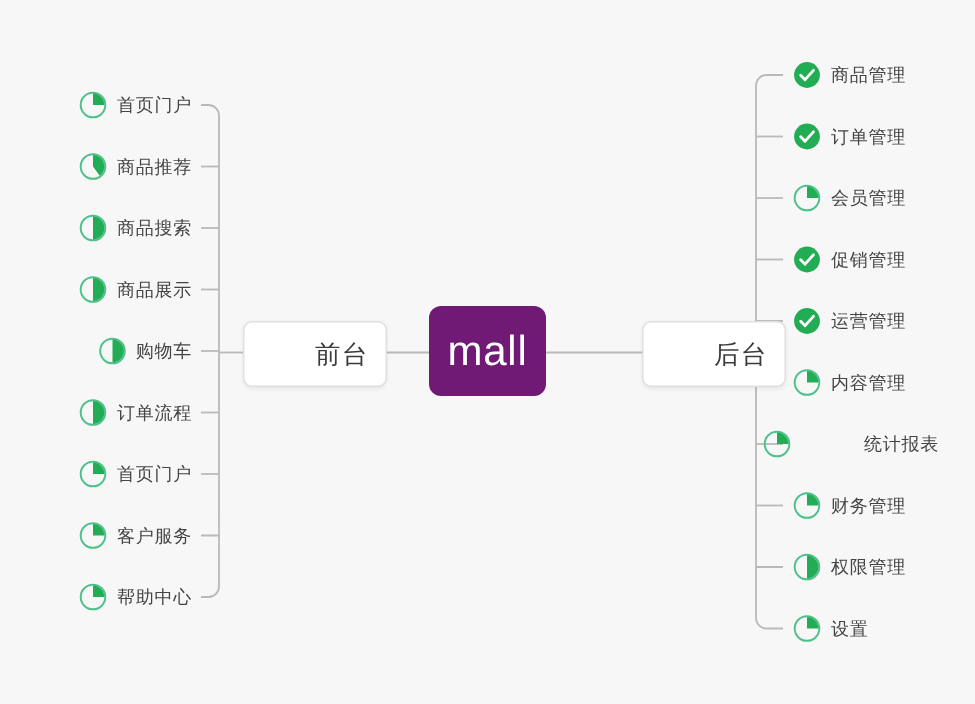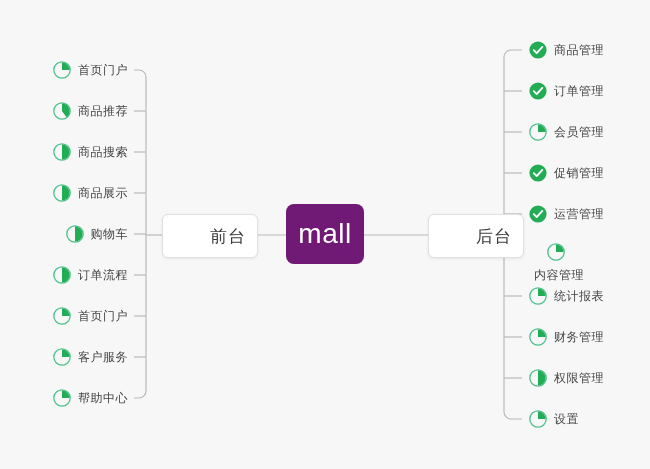--- a/index.html
+++ b/index.html
@@ -179,28 +179,28 @@
         </svg>
         <span class="leaf-label">促销管理</span>
       </div>
       <div class="leaf right" style="left: 528px; top: 201px;">
         <svg viewBox="0 0 20 20" class="icon">
           <circle cx="10" cy="10" r="8.6" fill="#22ac54"></circle>
           <path d="M 5.8 10.2 L 8.7 13.1 L 14.3 6.9" fill="none" stroke="#ffffff" stroke-width="1.9" stroke-linecap="round" stroke-linejoin="round"></path>
         </svg>
         <span class="leaf-label">运营管理</span>
       </div>
-      <div class="leaf right" style="left: 528px; top: 242px; flex-direction: column;">
+      <div class="leaf right" style="left: 528px; top: 242px;">
         <svg viewBox="0 0 20 20" class="icon">
           <circle cx="10" cy="10" r="8.2" fill="none" stroke="#4ec08c" stroke-width="1.3"></circle>
           <path d="M 10 10 L 10 2.4000000000000004 A 7.6 7.6 0 0 1 17.6 10 Z" fill="#22ac54"></path>
         </svg>
         <span class="leaf-label">内容管理</span>
       </div>
-      <div class="leaf right" style="left: 528px; top: 283px;">
+      <div class="leaf right" style="left: 508px; top: 283px; gap: 42px;">
         <svg viewBox="0 0 20 20" class="icon">
           <circle cx="10" cy="10" r="8.2" fill="none" stroke="#4ec08c" stroke-width="1.3"></circle>
           <path d="M 10 10 L 10 2.4000000000000004 A 7.6 7.6 0 0 1 17.6 10 Z" fill="#22ac54"></path>
         </svg>
         <span class="leaf-label">统计报表</span>
       </div>
       <div class="leaf right" style="left: 528px; top: 324px;">
         <svg viewBox="0 0 20 20" class="icon">
           <circle cx="10" cy="10" r="8.2" fill="none" stroke="#4ec08c" stroke-width="1.3"></circle>
           <path d="M 10 10 L 10 2.4000000000000004 A 7.6 7.6 0 0 1 17.6 10 Z" fill="#22ac54"></path>

